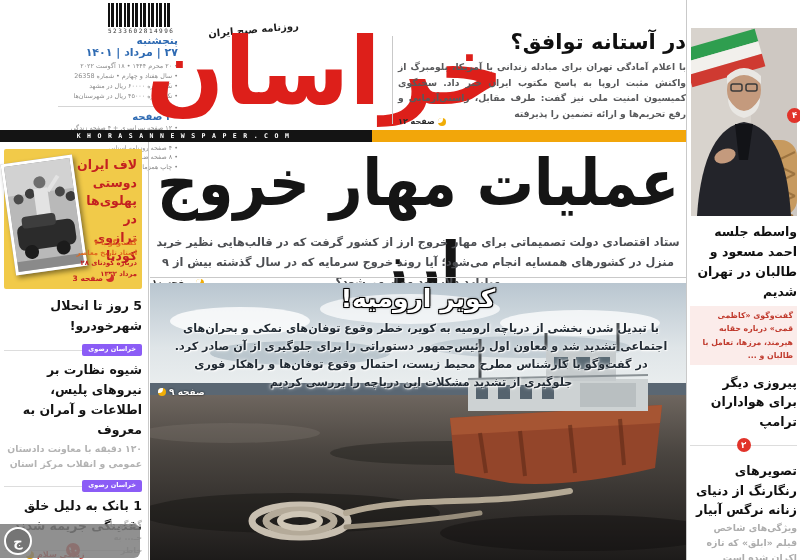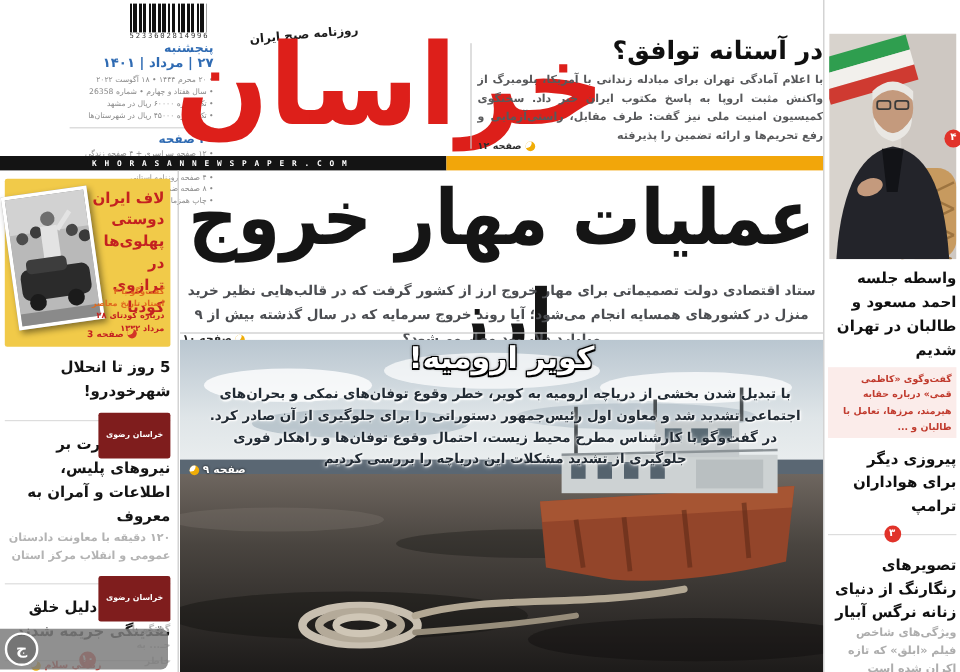--- a/index.html
+++ b/index.html
@@ -63,21 +63,21 @@
   .coup-sub { position:absolute; right:5px; top:89px; width:62px; font-size:6.8px; font-weight:bold; color:#e06a1e; text-align:right; line-height:1.5; }
   .coup-sub .c2 { color:#c42120; }
   .coup-ref { position:absolute; right:28px; bottom:5px; color:#c42120; font-size:7.5px; }
   .coup-ref .pageref{ color:#c42120; font-size:7.5px; }
 
   .lc-title { font-size:12.5px; font-weight:bold; color:#141414; text-align:right; line-height:1.6; }
   .lc-title.big { font-size:16px; line-height:1.7; }
   .lc-sub { font-size:9.3px; color:#b3b3b3; font-weight:bold; text-align:right; line-height:1.6; margin-top:2px; }
   .label-row { position:relative; margin:8px 0 4px; height:12px; }
   .label-row .line { position:absolute; left:0; right:0; top:6px; height:1px; background:#ddd; }
-  .region-label { position:absolute; right:0; top:0; background:#7f1d1d; color:#fff; font-size:6.5px; font-weight:bold; padding:15px 6px; border-radius:2px; line-height:1.2; }
+  .region-label { position:absolute; right:0; top:0; background:#8b5cf6; color:#fff; font-size:6.5px; font-weight:bold; padding:2px 6px; border-radius:2px; line-height:1.2; }
   .badge-div { position:relative; height:16px; margin:6px 0 2px; }
   .badge-div .line { position:absolute; left:0; right:0; top:8px; height:1px; background:#ddd; }
   .badge { position:absolute; left:50%; top:1px; transform:translateX(-50%); width:14px; height:14px; border-radius:50%; background:#e1332a; color:#fff; font-size:8.5px; font-weight:bold; text-align:center; line-height:14px; }
   .lc-frag { position:absolute; right:6px; top:375px; width:38px; font-size:8px; color:#b5b5b5; font-weight:bold; text-align:right; line-height:1.6; }
   .lc-bottom-tag { position:absolute; left:26px; top:406px; display:flex; align-items:center; gap:3px; font-size:8px; font-weight:bold; color:#cf2b22; direction:ltr; }
 
   .watermark { position:absolute; left:0; top:524px; width:140px; height:34px; background:rgba(125,125,125,.85); border-radius:0 6px 6px 0; display:flex; align-items:center; gap:5px; padding:2px 4px; z-index:5; }
   .wm-logo { width:28px; height:28px; border-radius:50%; border:2px solid #fff; background:rgba(90,90,90,.5); color:#fff; font-size:13px; font-weight:bold; display:flex; align-items:center; justify-content:center; flex:0 0 auto; }
   .wm-text { color:#fff; font-weight:bold; line-height:1.15; text-shadow:1px 1px 2px rgba(0,0,0,.6); }
   .wm-text .w1 { font-size:10.5px; } .wm-text .w2 { font-size:11.5px; }

